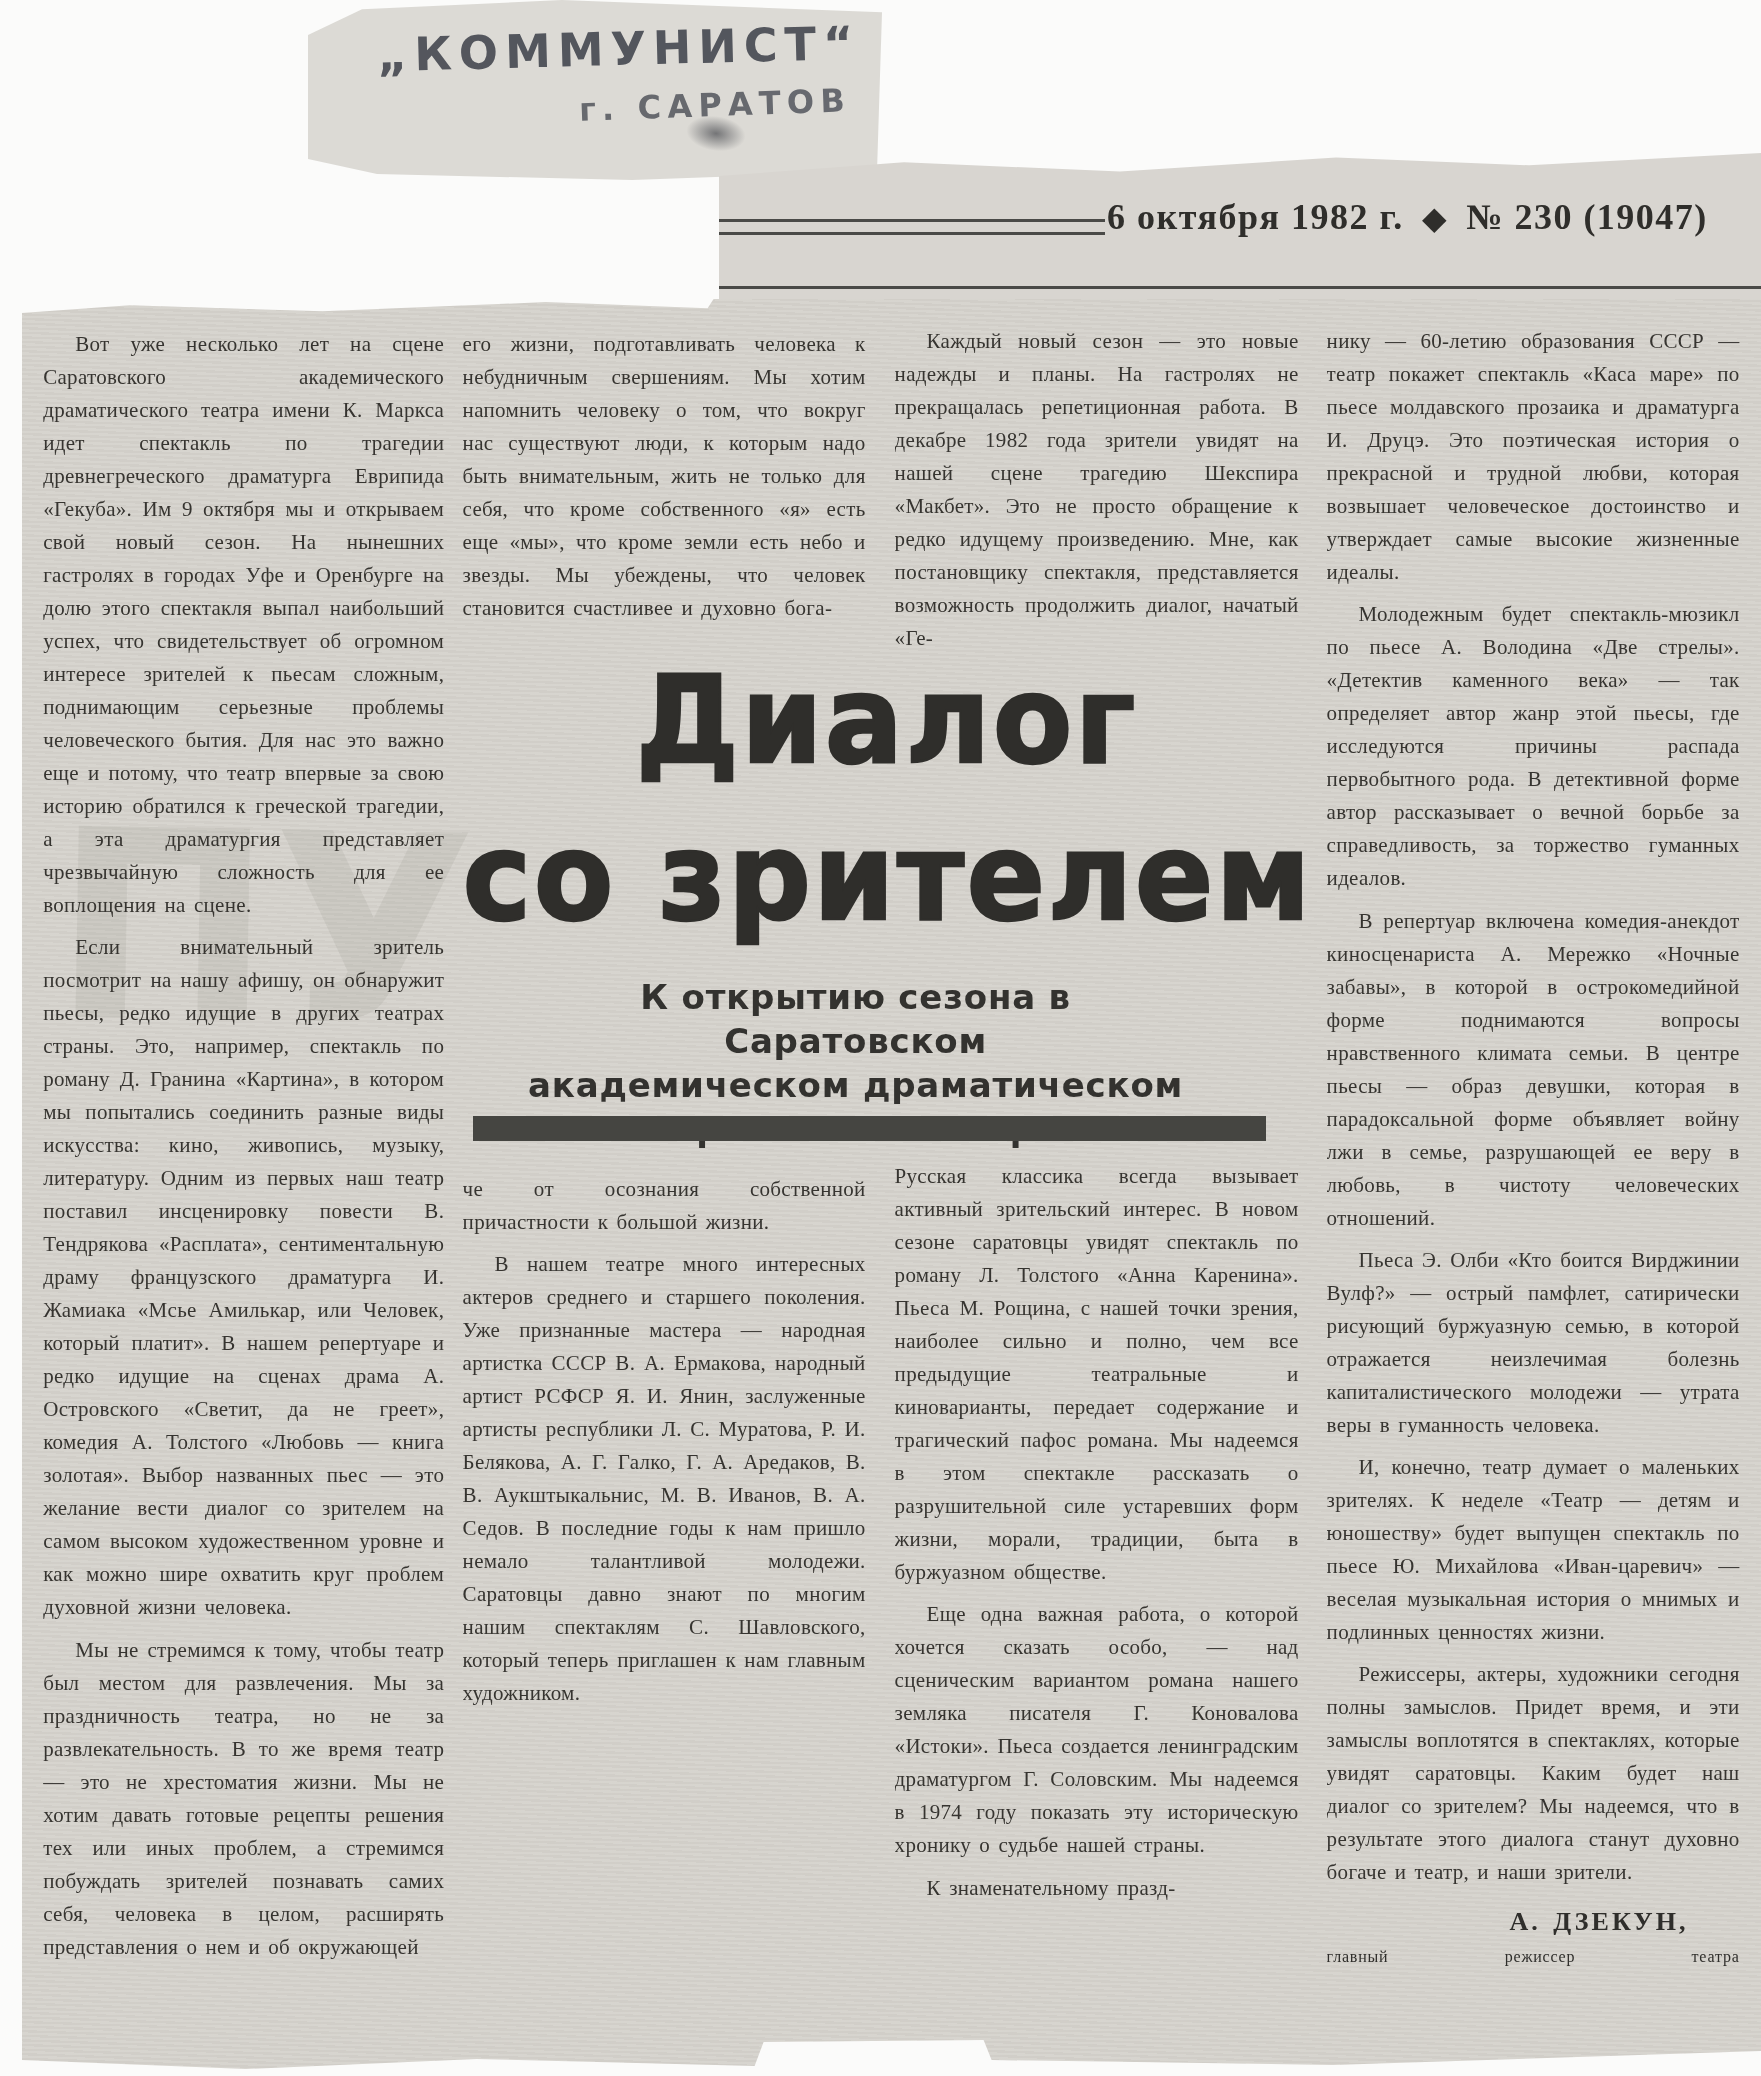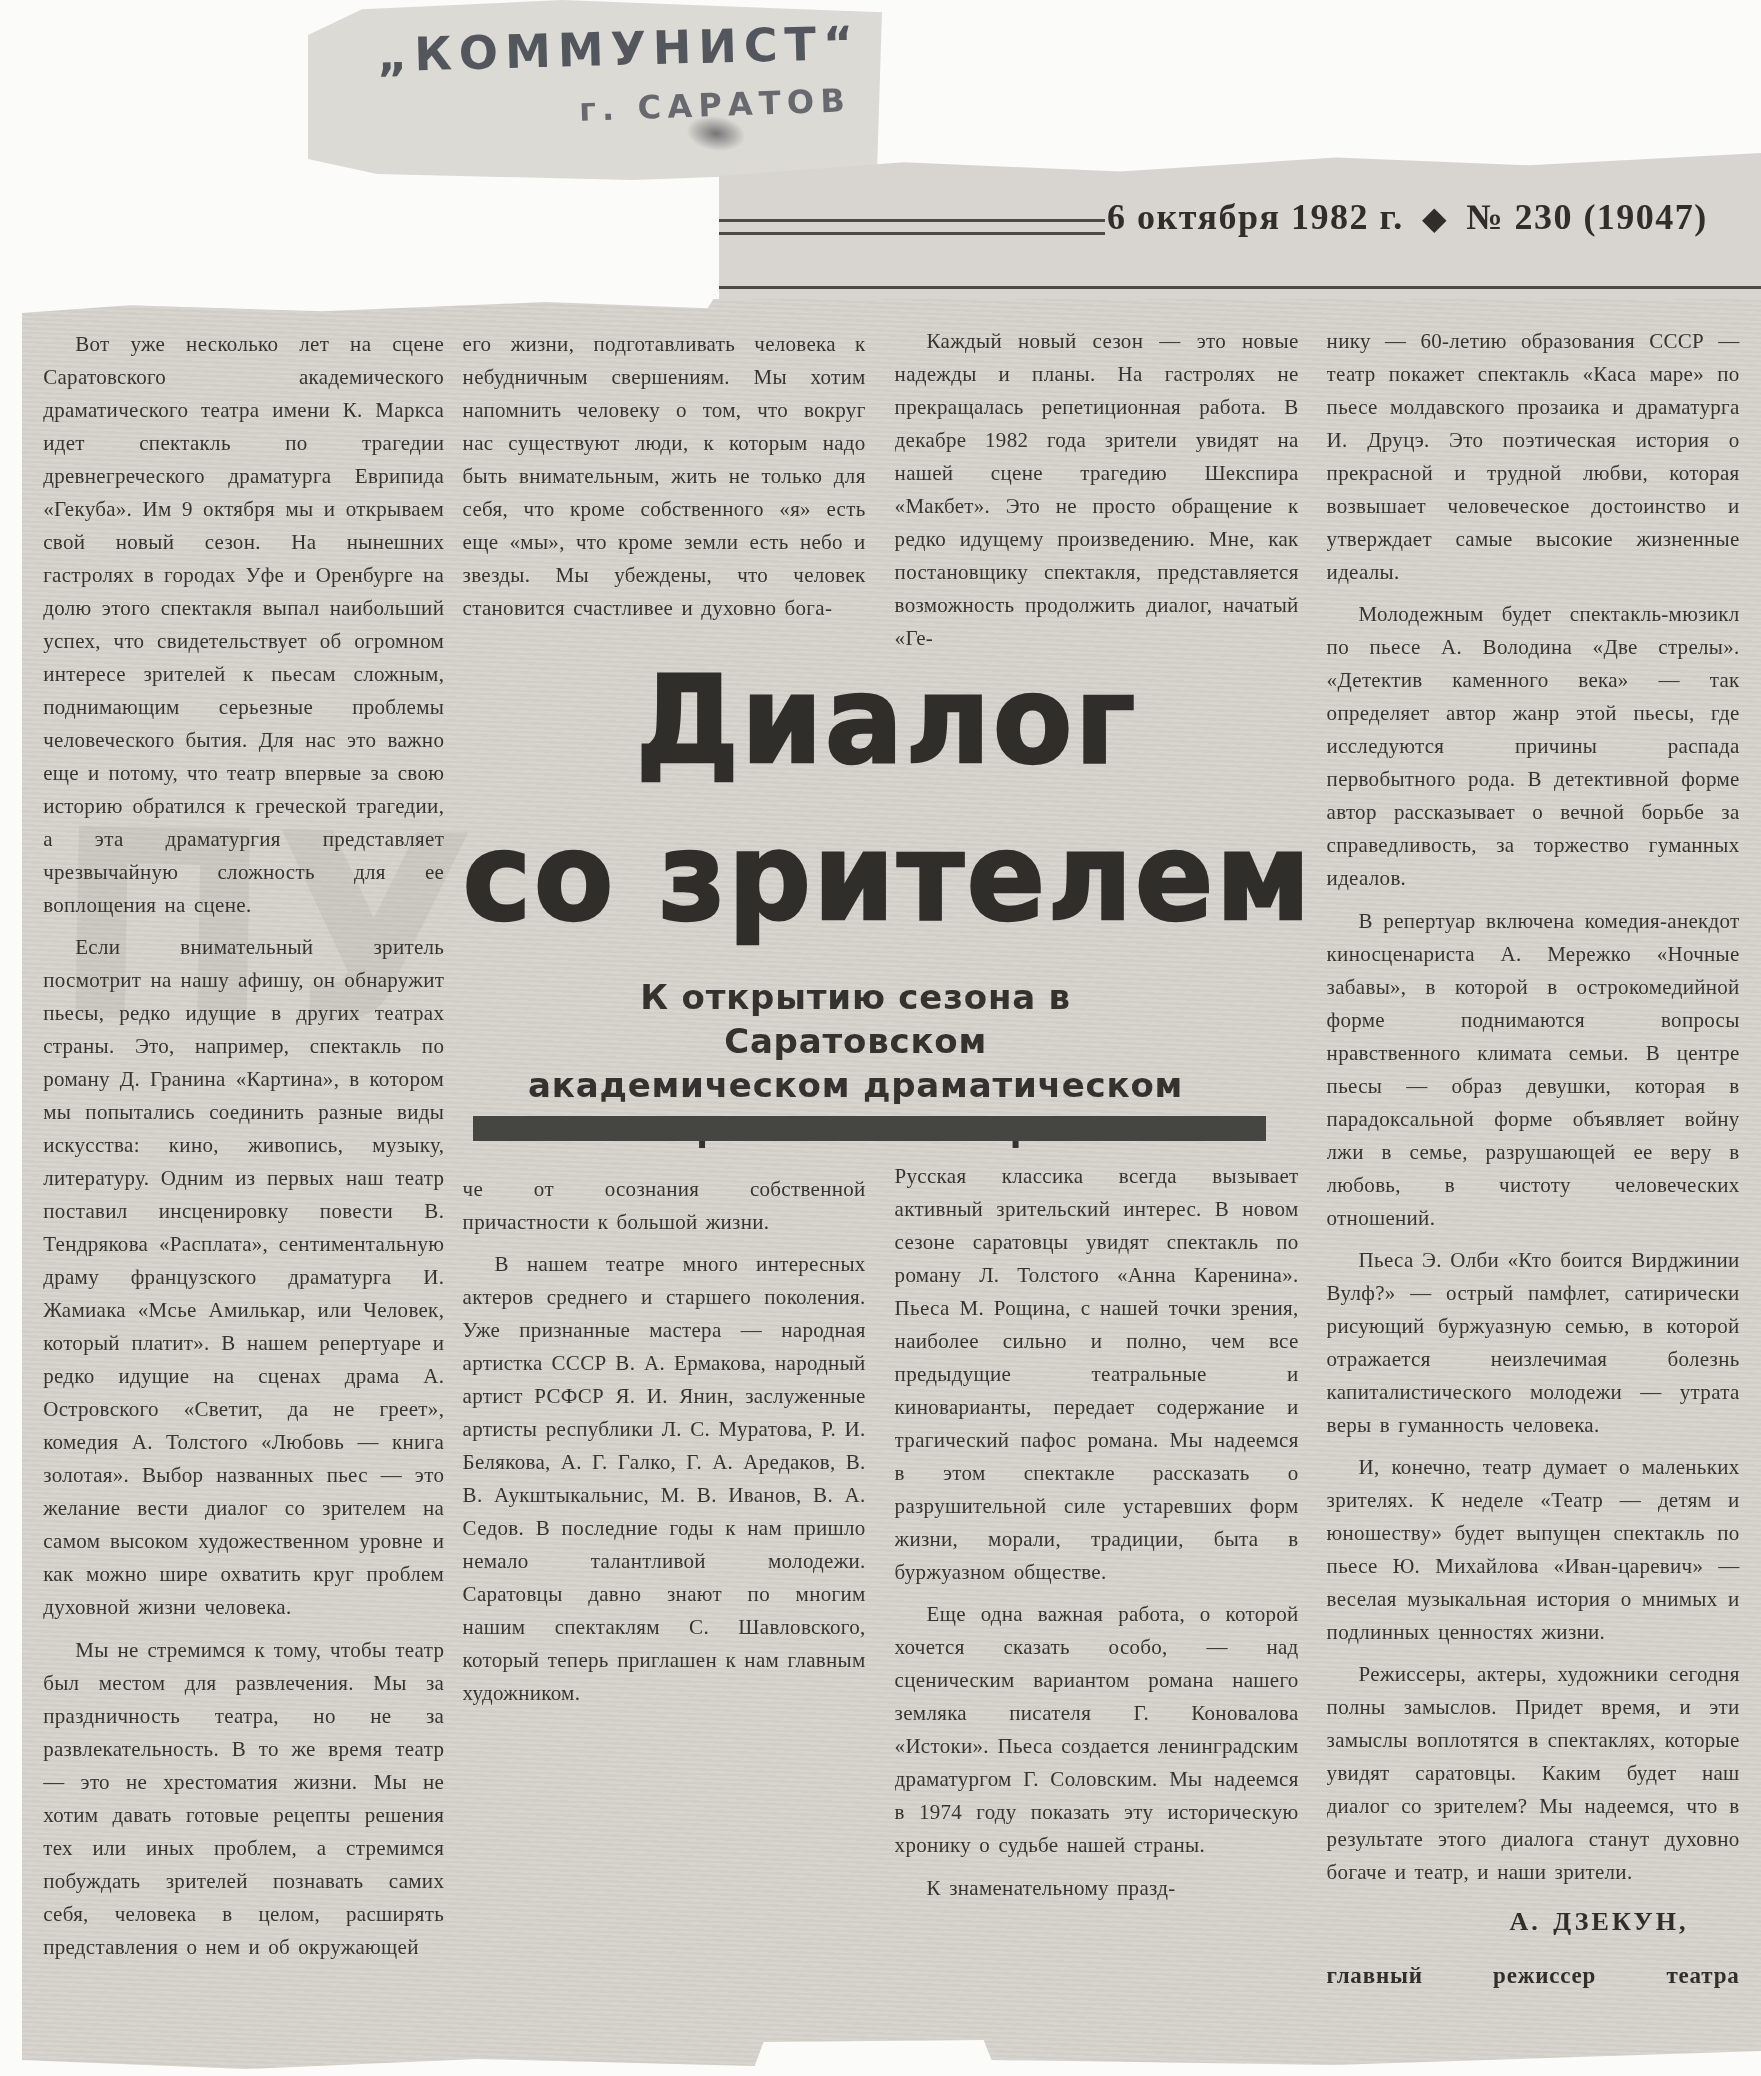--- a/index.html
+++ b/index.html
@@ -96,22 +96,22 @@
     font-weight:700; font-size:34px; line-height:44px;
     text-align:center; color:#33322f; letter-spacing:0.8px;
   }
   .head-bar { position:absolute; left:10.8px; top:463px; width:793px; height:25.4px; background:#454541; }
   
   .sig-name {
     margin-top:15.4px; text-align:right; padding-right:51px;
     font-weight:bold; font-size:26px; letter-spacing:3.1px; color:#2f2e2b;
   }
   .sig-title {
-    font-weight:bold; font-size:23px; letter-spacing:0.8px; color:#2f2e2b;
-    text-align:justify; text-align-last:justify; margin-top:21px;
+    font-weight:normal; font-size:16px; letter-spacing:0.8px; color:#2f2e2b;
+    text-align:justify; text-align-last:justify; margin-top:2px;
   }
 </style>
 </head>
 <body>
 
 <div class="scan">
 
   <div class="paper stamp-piece">
     <div class="stamp-name">„КОММУНИСТ“</div>
     <div class="stamp-city">г. САРАТОВ</div>

